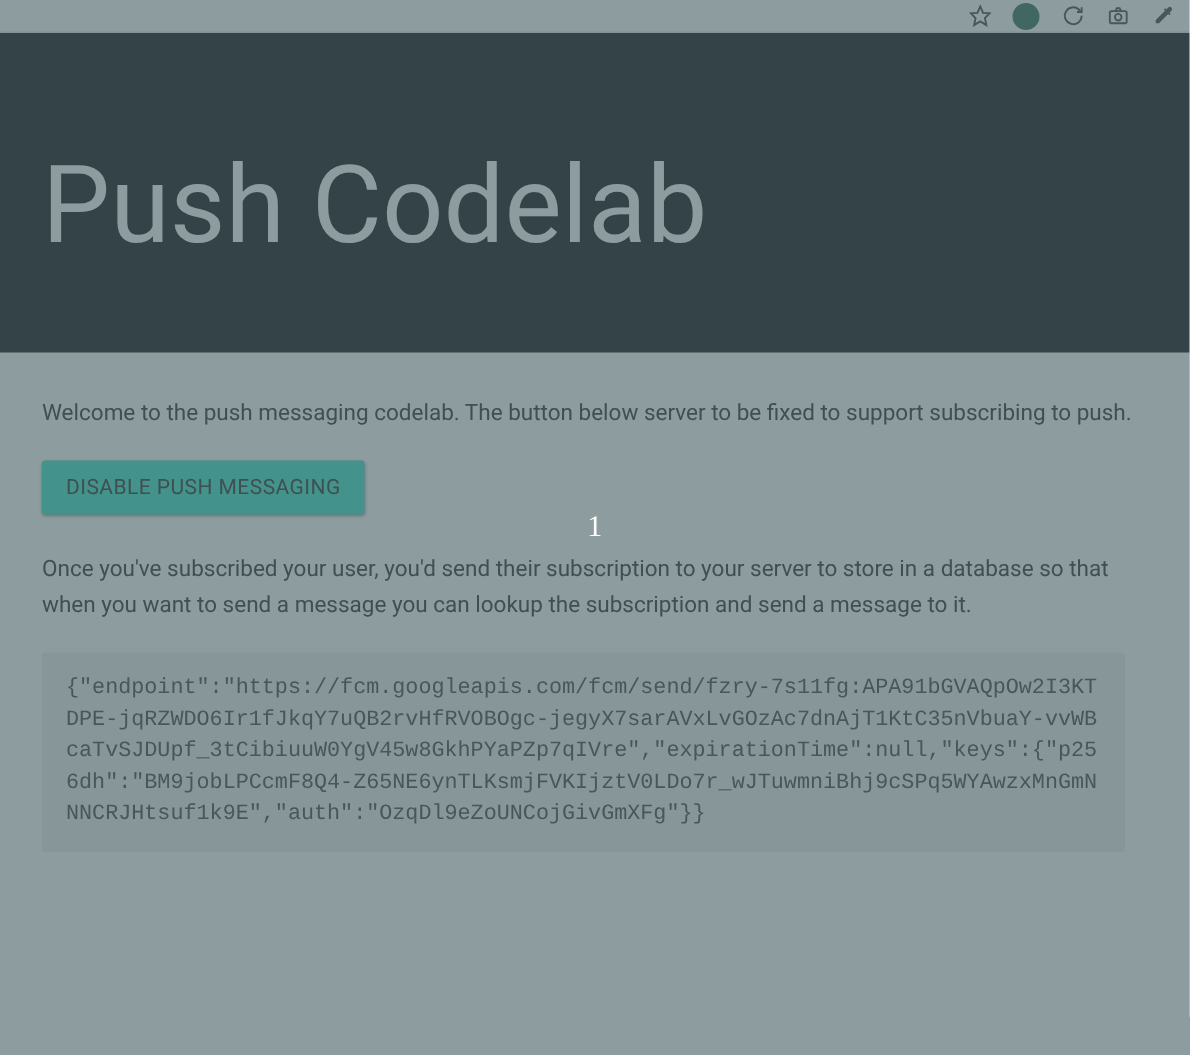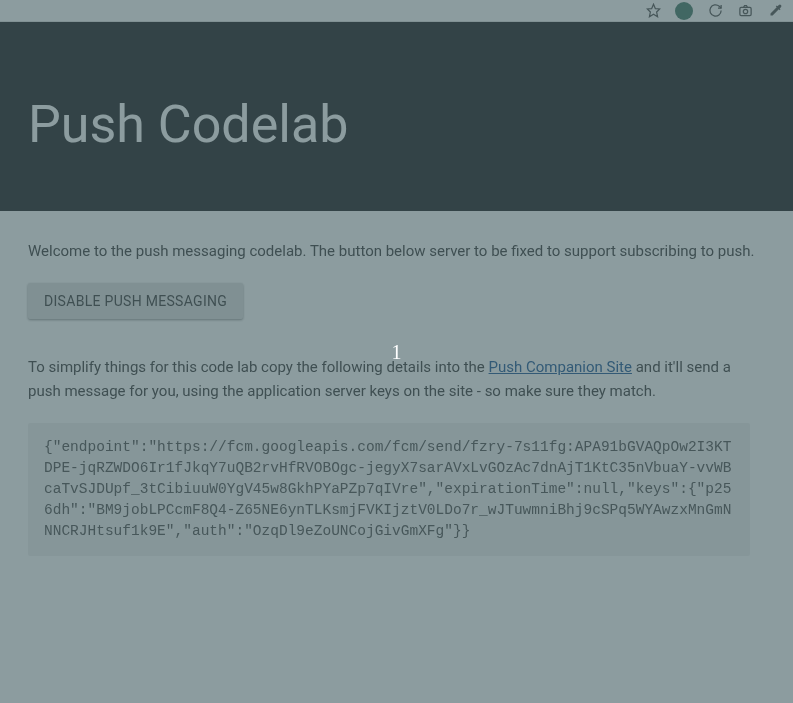--- a/index.html
+++ b/index.html
@@ -50,46 +50,46 @@
     .topbar .ic.lbl {
       width: 18px; height: 18px;
       background: #5a8a7a;
       border-radius: 50%;
     }
     .header {
       background: #3a3a3c;
       padding: 72px 0 56px 0;
     }
     .header h1 {
-      font-size: 52px;
+      font-size: 72px;
       font-weight: 400;
       color: #fff;
       margin-left: 28px;
       font-family: Roboto, Arial, sans-serif;
     }
     .content {
       padding: 28px 0 0 28px;
       max-width: 760px;
       color: #555;
       font-size: 15px;
       line-height: 1.6;
     }
     .content p { margin-bottom: 20px; }
     .btn {
       display: inline-block;
       border: none;
-      background: #e5e5e5;
+      background: #5eead4;
       color: #555;
       font-size: 14px;
       padding: 10px 16px;
       letter-spacing: 0.3px;
       box-shadow: 0 1px 3px rgba(0,0,0,0.2), 0 1px 2px rgba(0,0,0,0.18);
       border-radius: 2px;
       cursor: pointer;
-      margin-bottom: 36px;
+      margin-bottom: 24px;
       font-family: inherit;
     }
     .content a {
       color: #3a6ea5;
       text-decoration: underline;
     }
     .codebox {
       background: #f2f2f2;
       padding: 14px 16px;
       border-radius: 2px;
@@ -135,22 +135,20 @@
 
 <div class="header">
   <h1>Push Codelab</h1>
 </div>
 
 <div class="content">
   <p>Welcome to the push messaging codelab. The button below server to be fixed to support subscribing to push.</p>
 
   <button class="btn">DISABLE PUSH MESSAGING</button>
 
+  <p>Once you've subscribed your user, you'd send their subscription to your server to store in a database so that when you want to send a message you can lookup the subscription and send a message to it.</p>
 
-  <p>
-    <span>To simplify things for this code lab copy the following details into the </span><a href="#">Push Companion Site</a><span> and it'll send a push message for you, using the application server keys on the site - so make sure they match.</span>
-  </p>
 
   <div class="codebox">{"endpoint":"https://fcm.googleapis.com/fcm/send/fzry-7s11fg:APA91bGVAQpOw2I3KTDPE-jqRZWDO6Ir1fJkqY7uQB2rvHfRVOBOgc-jegyX7sarAVxLvGOzAc7dnAjT1KtC35nVbuaY-vvWBcaTvSJDUpf_3tCibiuuW0YgV45w8GkhPYaPZp7qIVre","expirationTime":null,"keys":{"p256dh":"BM9jobLPCcmF8Q4-Z65NE6ynTLKsmjFVKIjztV0LDo7r_wJTuwmniBhj9cSPq5WYAwzxMnGmNNNCRJHtsuf1k9E","auth":"OzqDl9eZoUNCojGivGmXFg"}}</div>
 </div>
 
 <div class="overlay"></div>
 <div class="overlay-num">1</div>
 
 </body></html>

